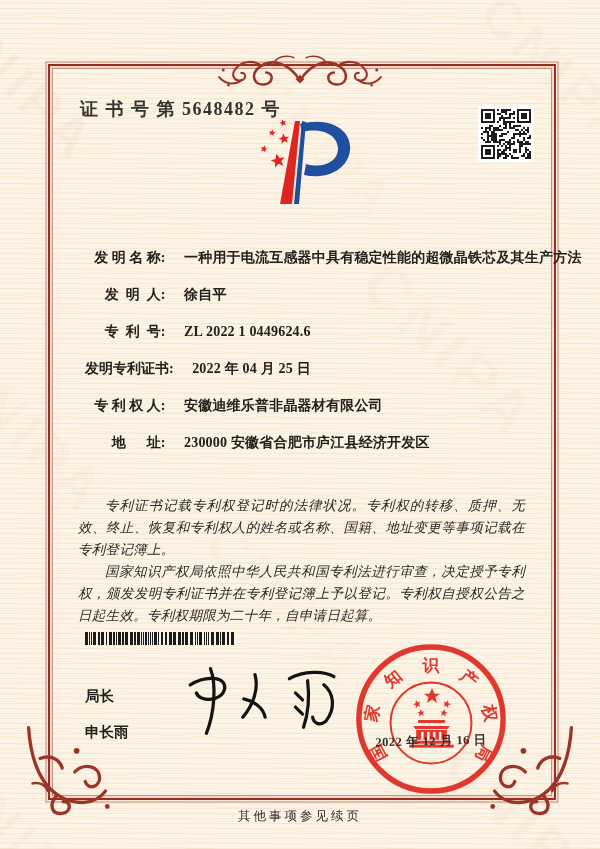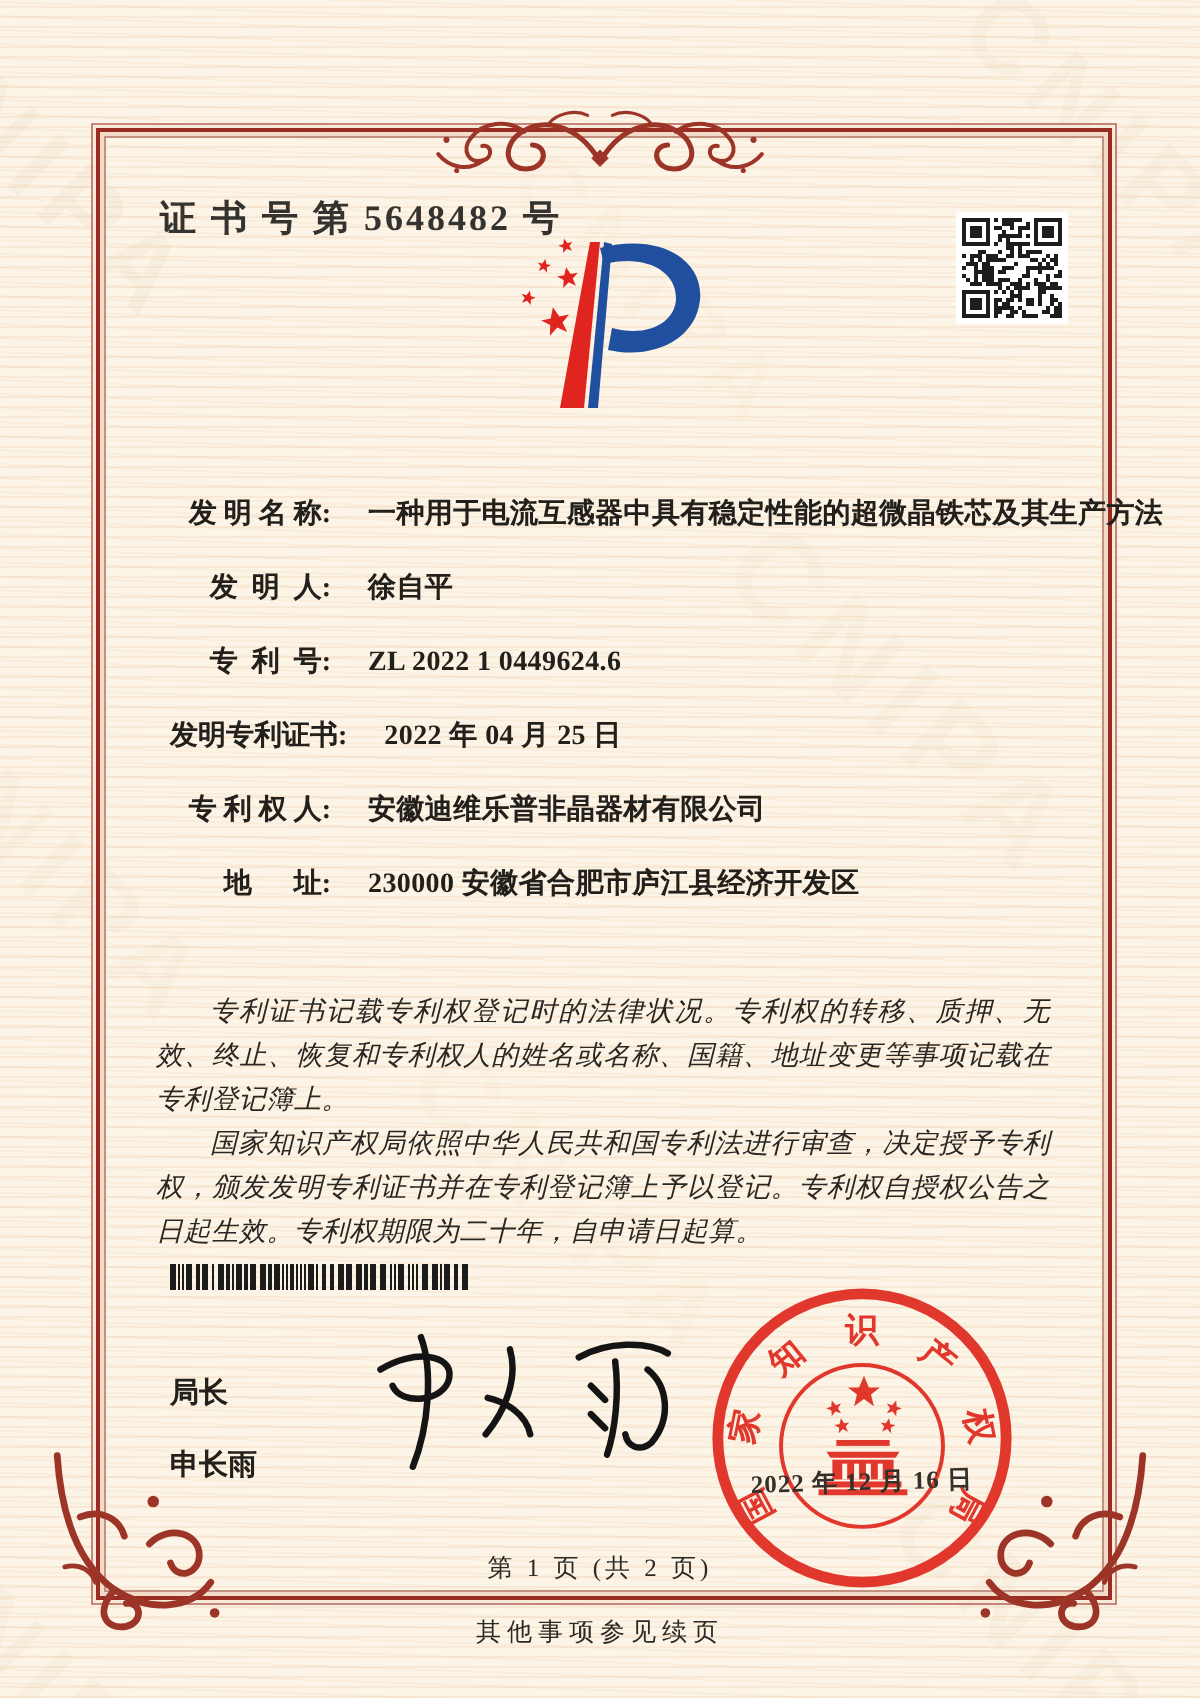--- a/index.html
+++ b/index.html
@@ -429,17 +429,16 @@
         </g>
         <rect x="-19" y="18" width="39" height="3"></rect>
         <rect x="-22" y="22" width="45" height="3"></rect>
       </g>
       <defs>
         <polygon id="star2" points="0,-10 2.94,-3.09 9.51,-3.09 4.19,1.18 5.88,8.09 0,3.82 -5.88,8.09 -4.19,1.18 -9.51,-3.09 -2.94,-3.09"></polygon>
       </defs>
     </svg>
     <div class="abs seal-date">2022 年 12 月 16 日</div>
 
-    <div class="abs page-info">第 1 页 (共 2 页)</div>
   </div>
 
   <div class="abs note">其他事项参见续页</div>
 </div>
 
 </body></html>

